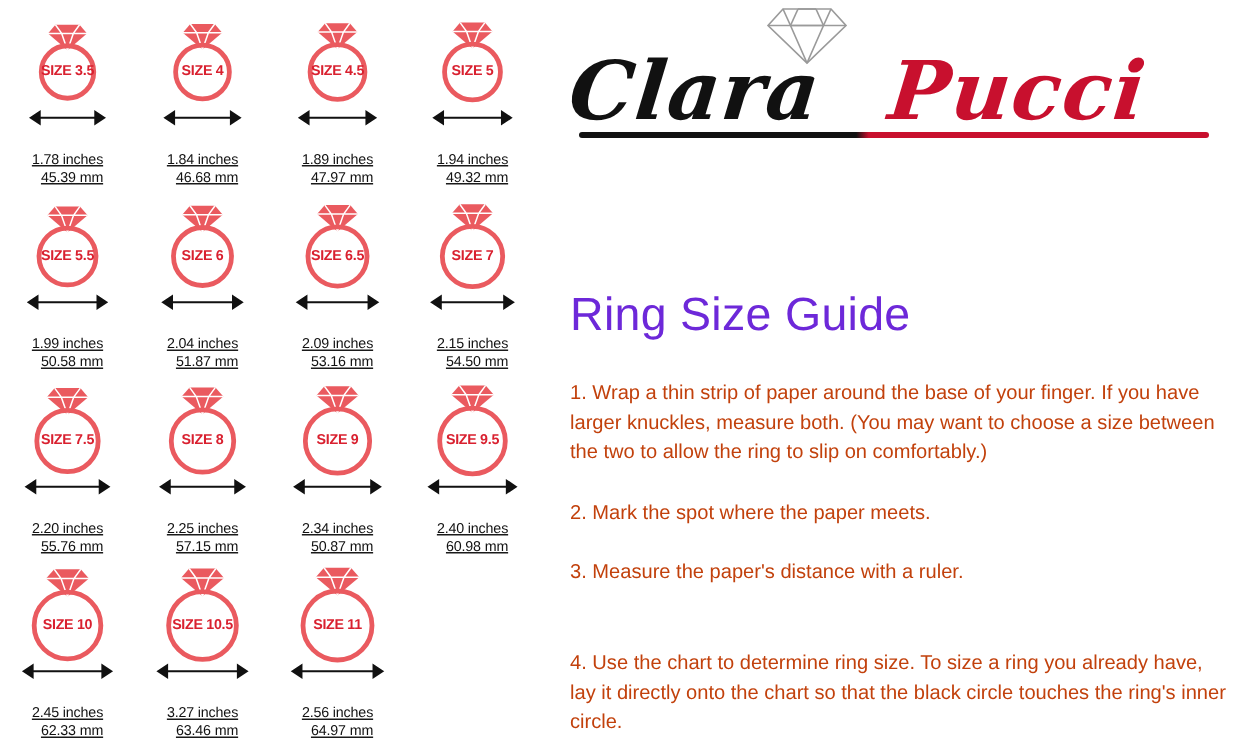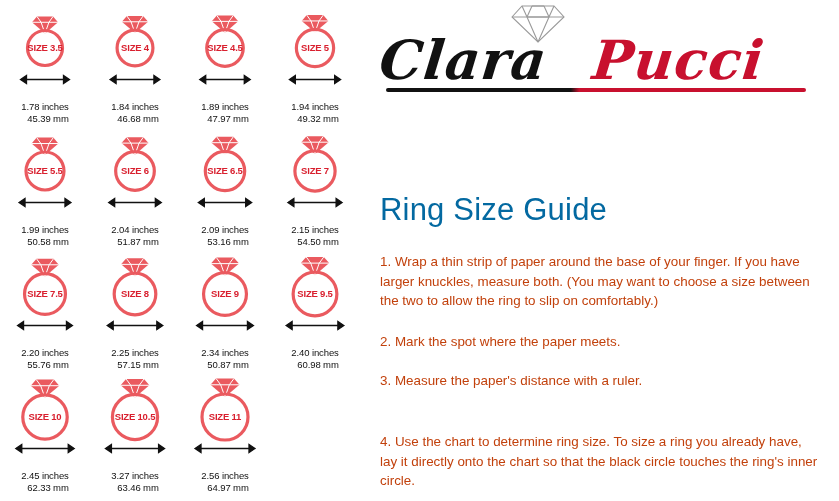--- a/index.html
+++ b/index.html
@@ -21,20 +21,21 @@
     position: absolute;
     left: 0;
     top: 0;
     width: 360px;
     height: 448px;
     display: grid;
     grid-template-columns: repeat(4, 90px);
     grid-template-rows: repeat(4, 123px);
     padding-top: 2px;
     box-sizing: border-box;
+    text-decoration: underline;
   }
 
   .ring-cell {
     position: relative;
     width: 90px;
     height: 123px;
     display: flex;
     flex-direction: column;
     align-items: center;
   }
@@ -132,21 +133,21 @@
     background: linear-gradient(to right, #111 0%, #111 44%, #c8102e 46%, #c8102e 100%);
     border-radius: 2px;
   }
 
   #guide-title {
     position: absolute;
     left: 14px;
     top: 192px;
     font-size: 31px;
     font-weight: 400;
-    color: #0369a1;
+    color: #6d28d9;
     letter-spacing: 0.2px;
   }
 
   .guide-step {
     position: absolute;
     left: 14px;
     width: 440px;
     font-size: 13.4px;
     line-height: 19.5px;
     color: #c2410c;

